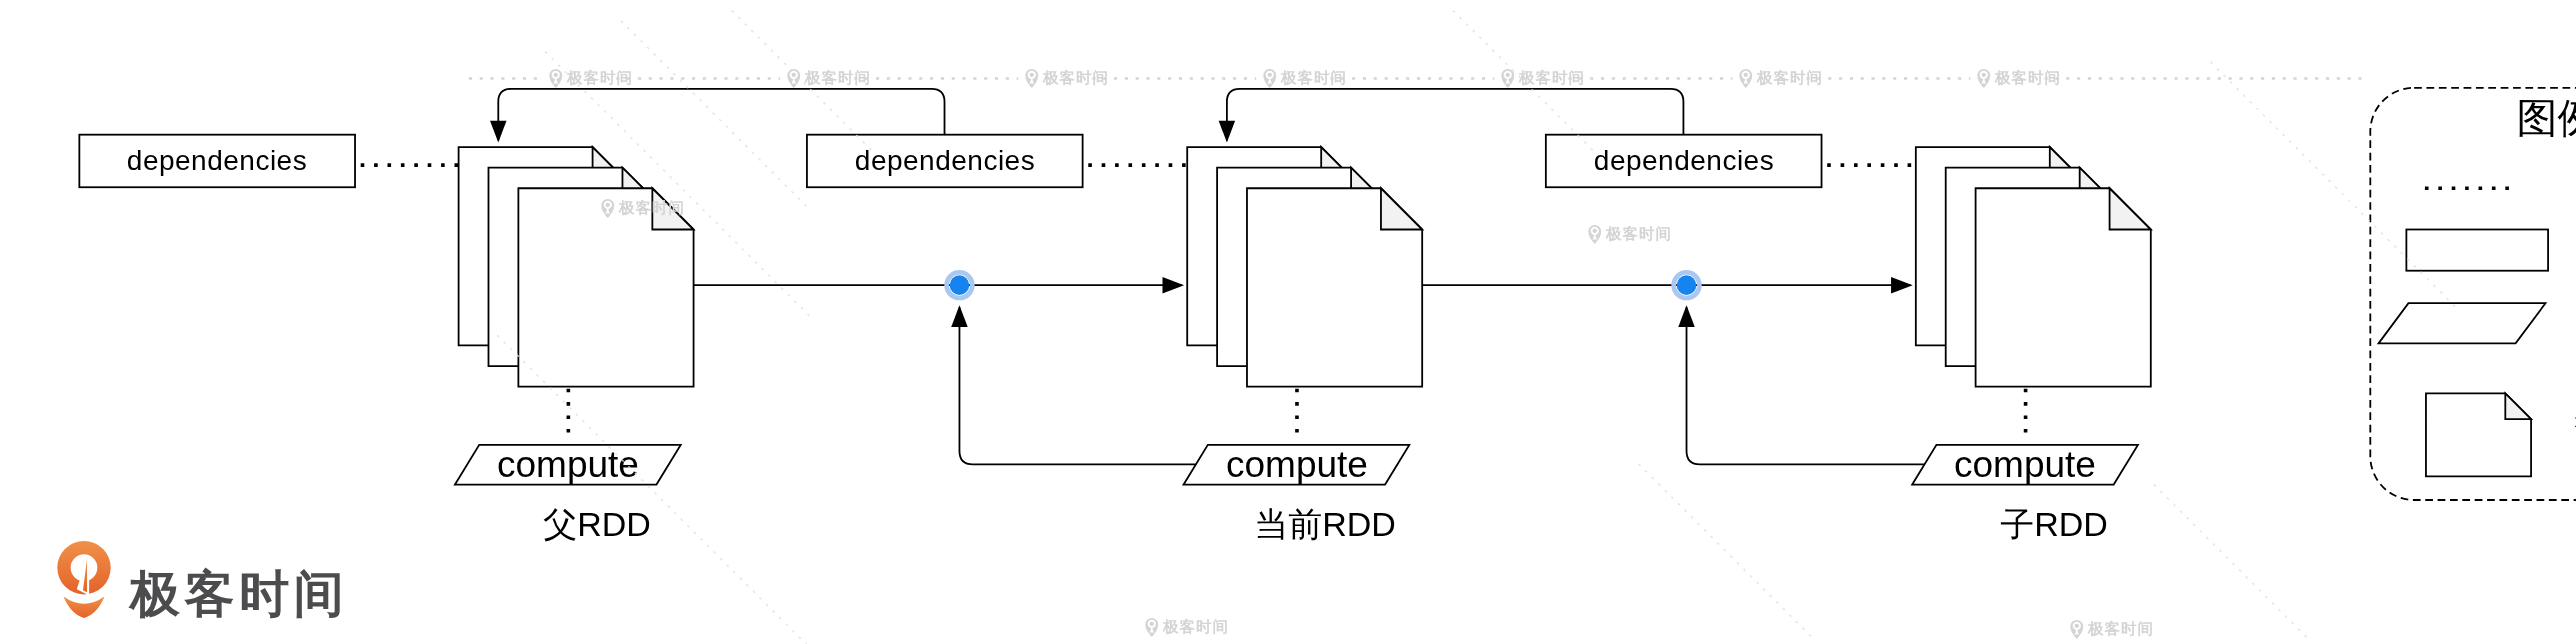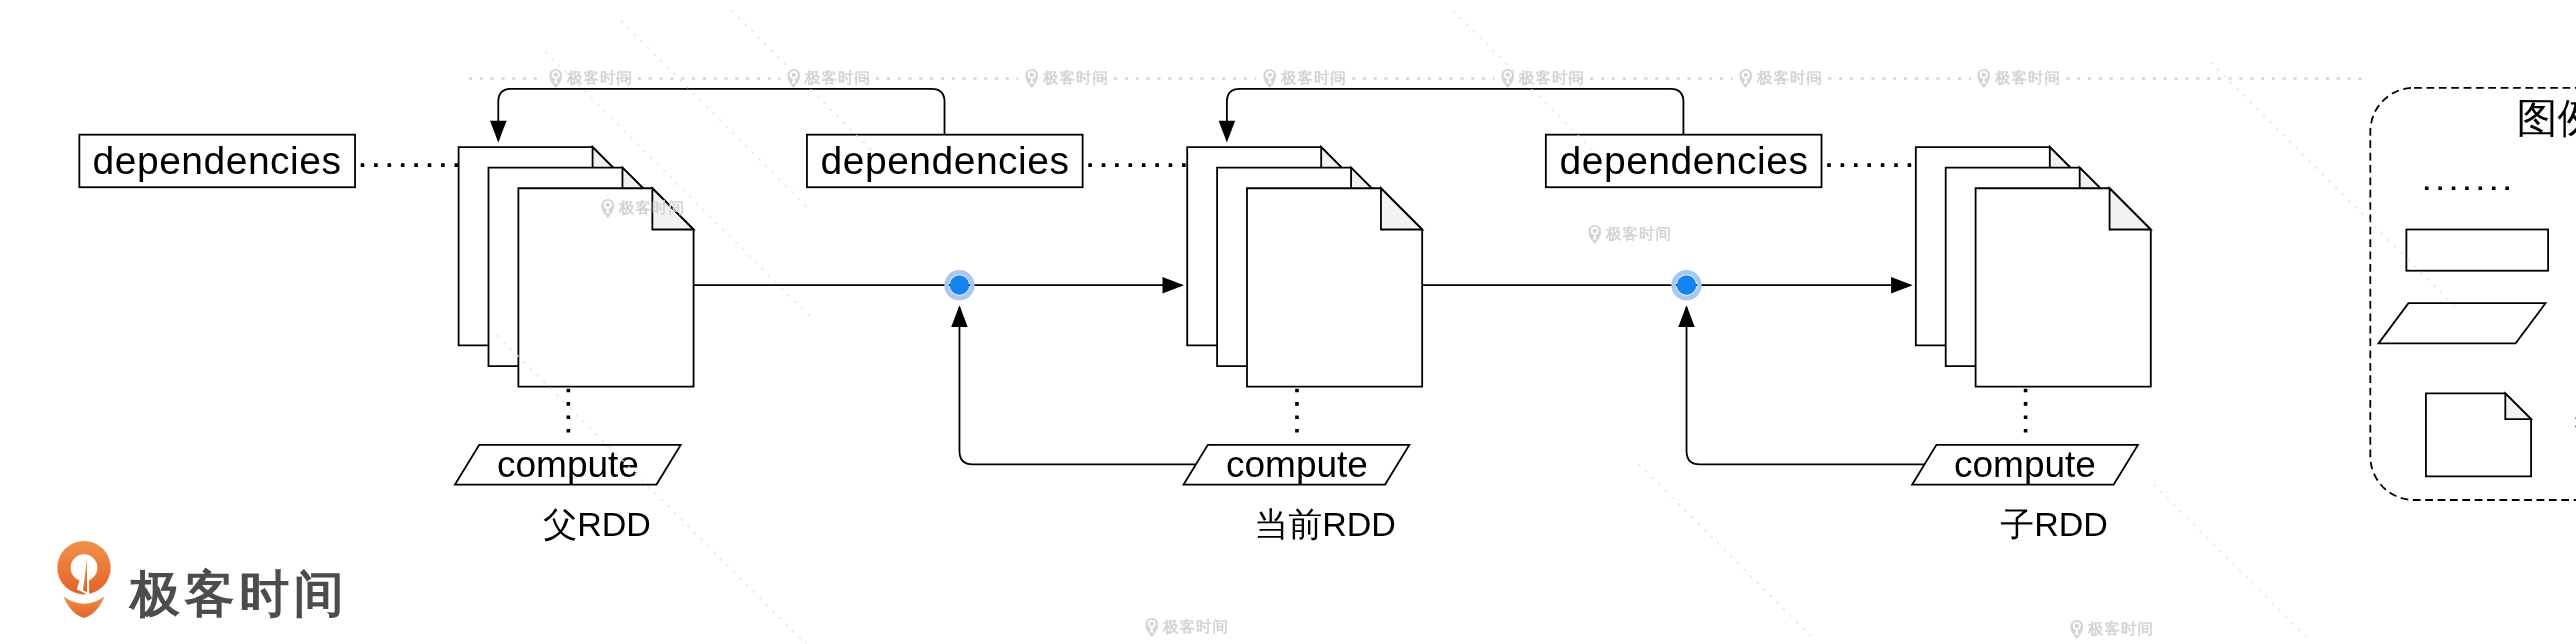--- a/index.html
+++ b/index.html
@@ -2,21 +2,21 @@
 <html style="font-size:8.2px"><head>
 <meta charset="utf-8">
 <style>
   html,body{margin:0;padding:0;background:#ffffff;}
   body{width:2832px;height:645px;overflow:hidden;position:relative;
        font-family:"Liberation Sans","DejaVu Sans",sans-serif;}
   .canvas{position:absolute;inset:0;width:2832px;height:645px;background:#fff;}
   svg.layer{position:absolute;left:0;top:0;width:2832px;height:645px;display:block;}
   .lbl{position:absolute;display:flex;align-items:center;justify-content:center;
        color:#000;white-space:nowrap;}
-  .dep{width:276px;height:53px;font-size:39px;letter-spacing:0.5px;}
+  .dep{width:276px;height:53px;font-size:28px;letter-spacing:0.5px;}
   .comp{width:206px;height:40px;font-size:37px;}
   .rdd{width:258px;height:44px;font-size:34px;}
   .leg-t{width:113px;height:43px;font-size:41px;}
   .leg-l4{width:175px;height:43px;font-size:40px;}
   .wm{position:absolute;display:flex;align-items:center;gap:3.6px;color:#d4d4d4;
       font-size:15.5px;font-weight:700;letter-spacing:1px;}
   .wm svg{display:block;}
   .logo{position:absolute;left:57px;top:541px;display:flex;align-items:flex-start;}
   .logo-text{position:absolute;left:130px;top:561px;font-size:50px;font-weight:700;
       color:#4c4c4e;letter-spacing:4.6px;white-space:nowrap;}

